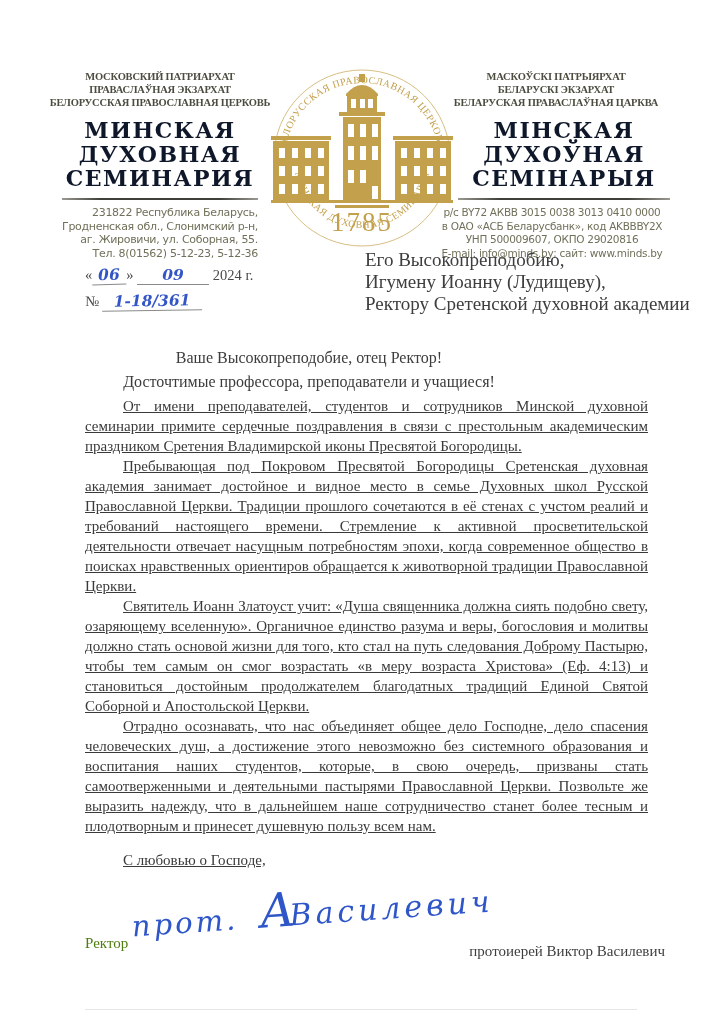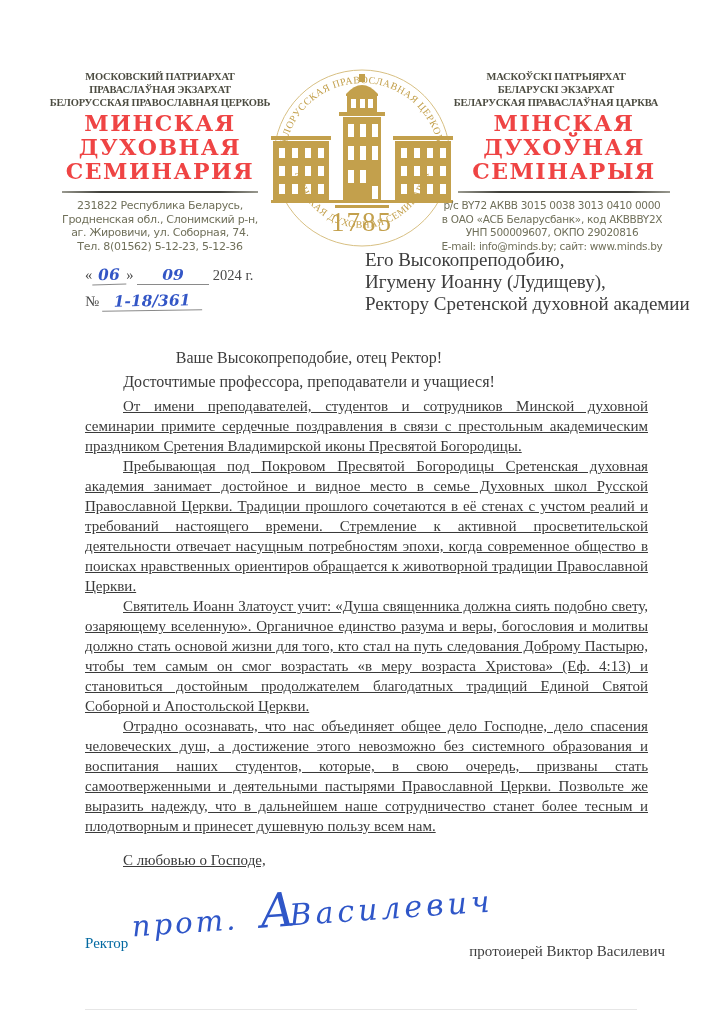--- a/index.html
+++ b/index.html
@@ -5,26 +5,26 @@
   html,body{margin:0;padding:0;background:#ffffff;}
   .page{position:relative;width:724px;height:1024px;background:#ffffff;overflow:hidden;
         font-family:"Liberation Serif",serif;color:#3a3a3a;}
 
   
   .hdr-block{position:absolute;top:70px;text-align:center;color:#5d5d49;}
   .hdr-left{left:62px;width:196px;}
   .hdr-right{left:458px;width:212px;}
   .org{font-family:Liberation Serif, serif;font-weight:bold;font-size:10.5px;line-height:13px;
        letter-spacing:-0.2px;white-space:nowrap;width:240px;margin-left:-22px;color:#4c4c41;}
-  .sem-title{margin-top:2px;font-family:"DejaVu Serif",serif;font-weight:bold;
-             font-size:22px;line-height:24px;letter-spacing:1.5px;color:#ef4444;}
+  .sem-title{margin-top:9px;font-family:"DejaVu Serif",serif;font-weight:bold;
+             font-size:22px;line-height:24px;letter-spacing:1.5px;color:#0f172a;}
   .hdr-rule{height:2px;margin:8px 0 6px 0;border:0;
             background:linear-gradient(to right,#9a9a90,#3f3f3a 20%,#3f3f3a 80%,#9a9a90);}
   .addr{font-family:"DejaVu Sans",sans-serif;font-size:11px;line-height:13.5px;
-        letter-spacing:-0.3px;color:#70705a;text-align:center;white-space:nowrap;}
+        letter-spacing:-0.3px;color:#70705a;text-align:right;white-space:nowrap;}
   .bank{font-family:"DejaVu Sans",sans-serif;font-size:10.5px;line-height:13.5px;
         letter-spacing:-0.3px;color:#70705a;white-space:nowrap;
         width:236px;margin-left:-24px;}
 
   .emblem-wrap{position:absolute;left:267px;top:64px;width:190px;height:184px;}
 
   
   .refline{position:absolute;left:85px;top:262px;font-size:14.5px;color:#4a4a4a;line-height:26px;}
   .hw{color:#3356c6;font-family:"DejaVu Serif",serif;font-style:italic;font-weight:bold;
       font-size:15.5px;display:inline-block;}
@@ -39,21 +39,21 @@
               font-size:16px;line-height:24px;color:#3c3c3c;}
 
   
   .body-text{position:absolute;left:85px;top:396px;width:563px;}
   .body-text p{margin:0;font-size:15px;line-height:20px;text-align:justify;
                text-indent:38px;color:#3a3a3a;text-decoration:underline;}
   .closing{margin-top:14px !important;text-align:center;}
 
   
   .sig-area{position:absolute;left:85px;top:880px;width:580px;height:84px;}
-  .sig-position{position:absolute;left:0;bottom:12px;font-size:15px;color:#0369a1;text-align:center;}
+  .sig-position{position:absolute;left:0;bottom:12px;font-size:15px;color:#4d7c0f;text-align:center;}
   .sig-name{position:absolute;right:0;bottom:4px;font-size:15px;color:#3e3e3e;}
   .sig-hand{position:absolute;left:46px;top:0;transform:rotate(-4deg);
             color:#2f56c8;font-style:italic;font-family:"DejaVu Serif",serif;white-space:nowrap;}
   .sig-prefix{font-size:29px;letter-spacing:3px;margin-right:22px;}
   .sig-initial{font-size:47px;letter-spacing:-6px;}
   .sig-surname{font-size:30px;letter-spacing:4px;}
 
   .bottom-line{position:absolute;left:85px;top:1009px;width:552px;height:1px;background:#e6e6e6;}
 </style>
 </head>
@@ -67,21 +67,21 @@
     <div class="org">БЕЛОРУССКАЯ ПРАВОСЛАВНАЯ ЦЕРКОВЬ</div>
     <div class="sem-title">
       <div>МИНСКАЯ</div>
       <div>ДУХОВНАЯ</div>
       <div>СЕМИНАРИЯ</div>
     </div>
     <div class="hdr-rule"></div>
     <div class="addr">
       <div>231822 Республика Беларусь,</div>
       <div>Гродненская обл., Слонимский р-н,</div>
-      <div>аг. Жировичи, ул. Соборная, 74.</div>
+      <div>аг. Жировичи, ул. Соборная, 55.</div>
       <div>Тел. 8(01562) 5-12-23, 5-12-36</div>
     </div>
   </div>
 
   <div class="emblem-wrap">
     <svg viewBox="0 0 190 184" width="190" height="184">
       <defs>
         <path id="arcTop" d="M 18,96 A 77,77 0 0 1 172,96"></path>
         <path id="arcBottom" d="M 27,96 A 68,68 0 0 0 163,96"></path>
       </defs>

